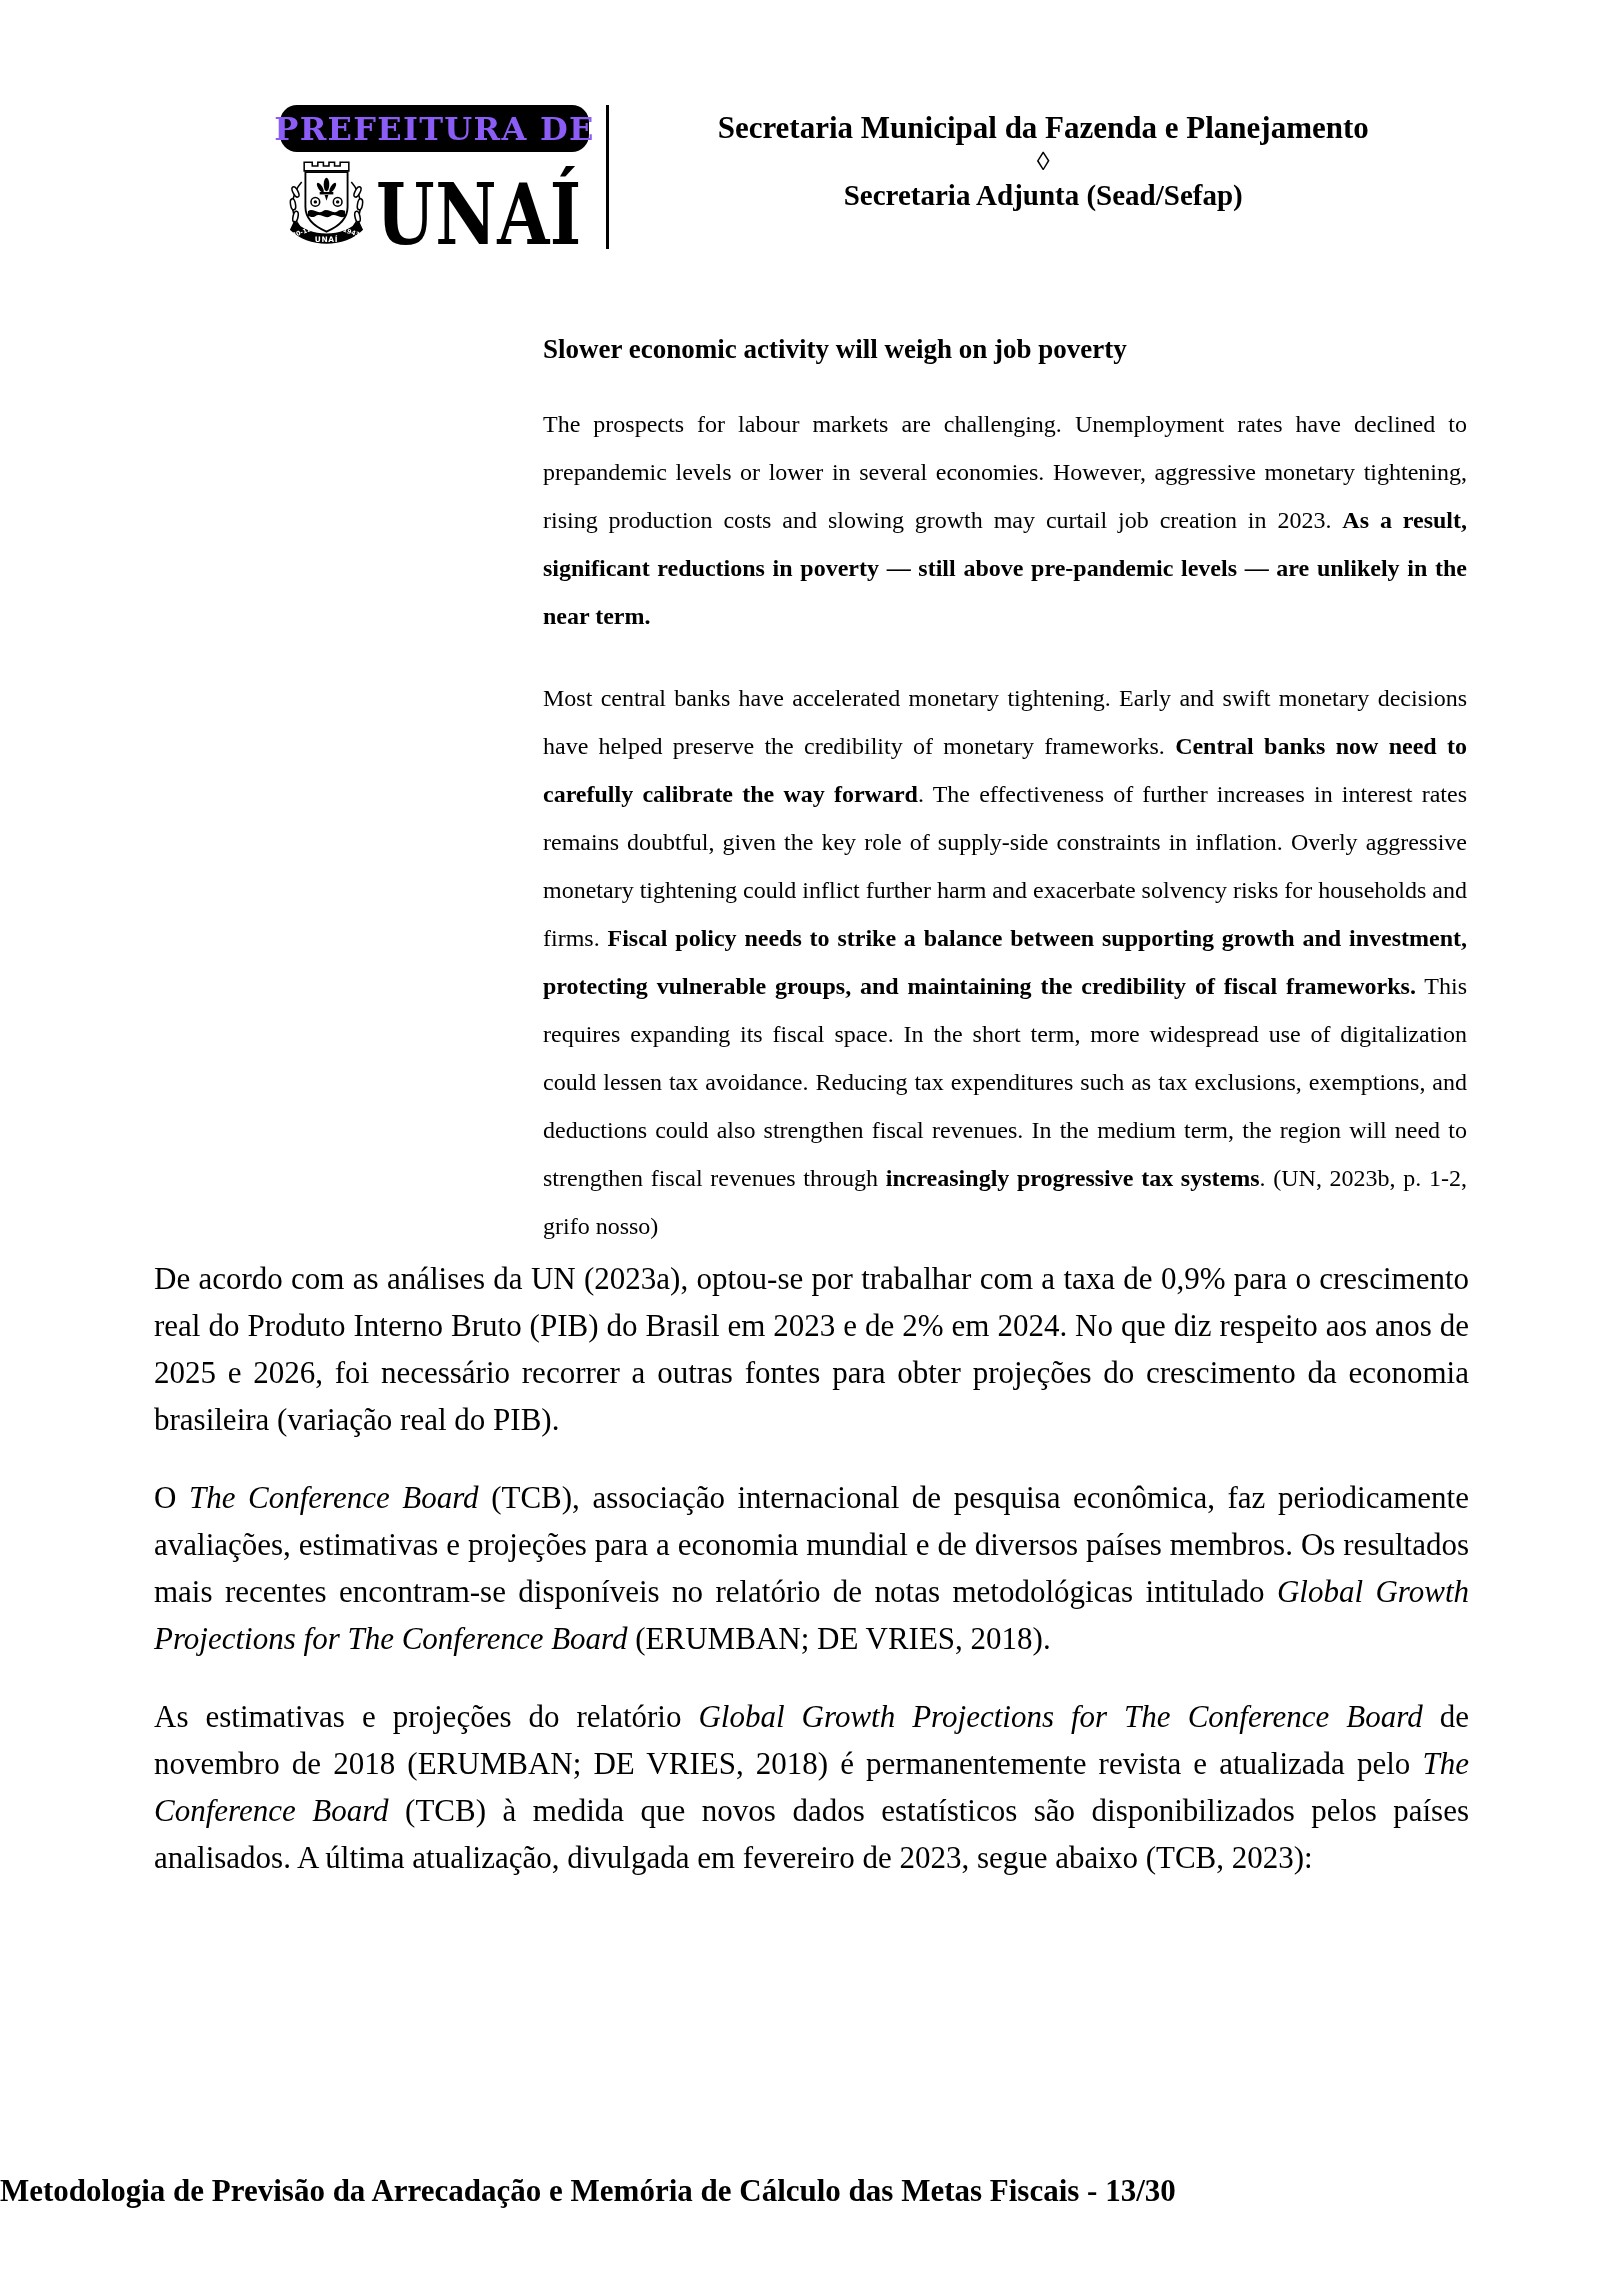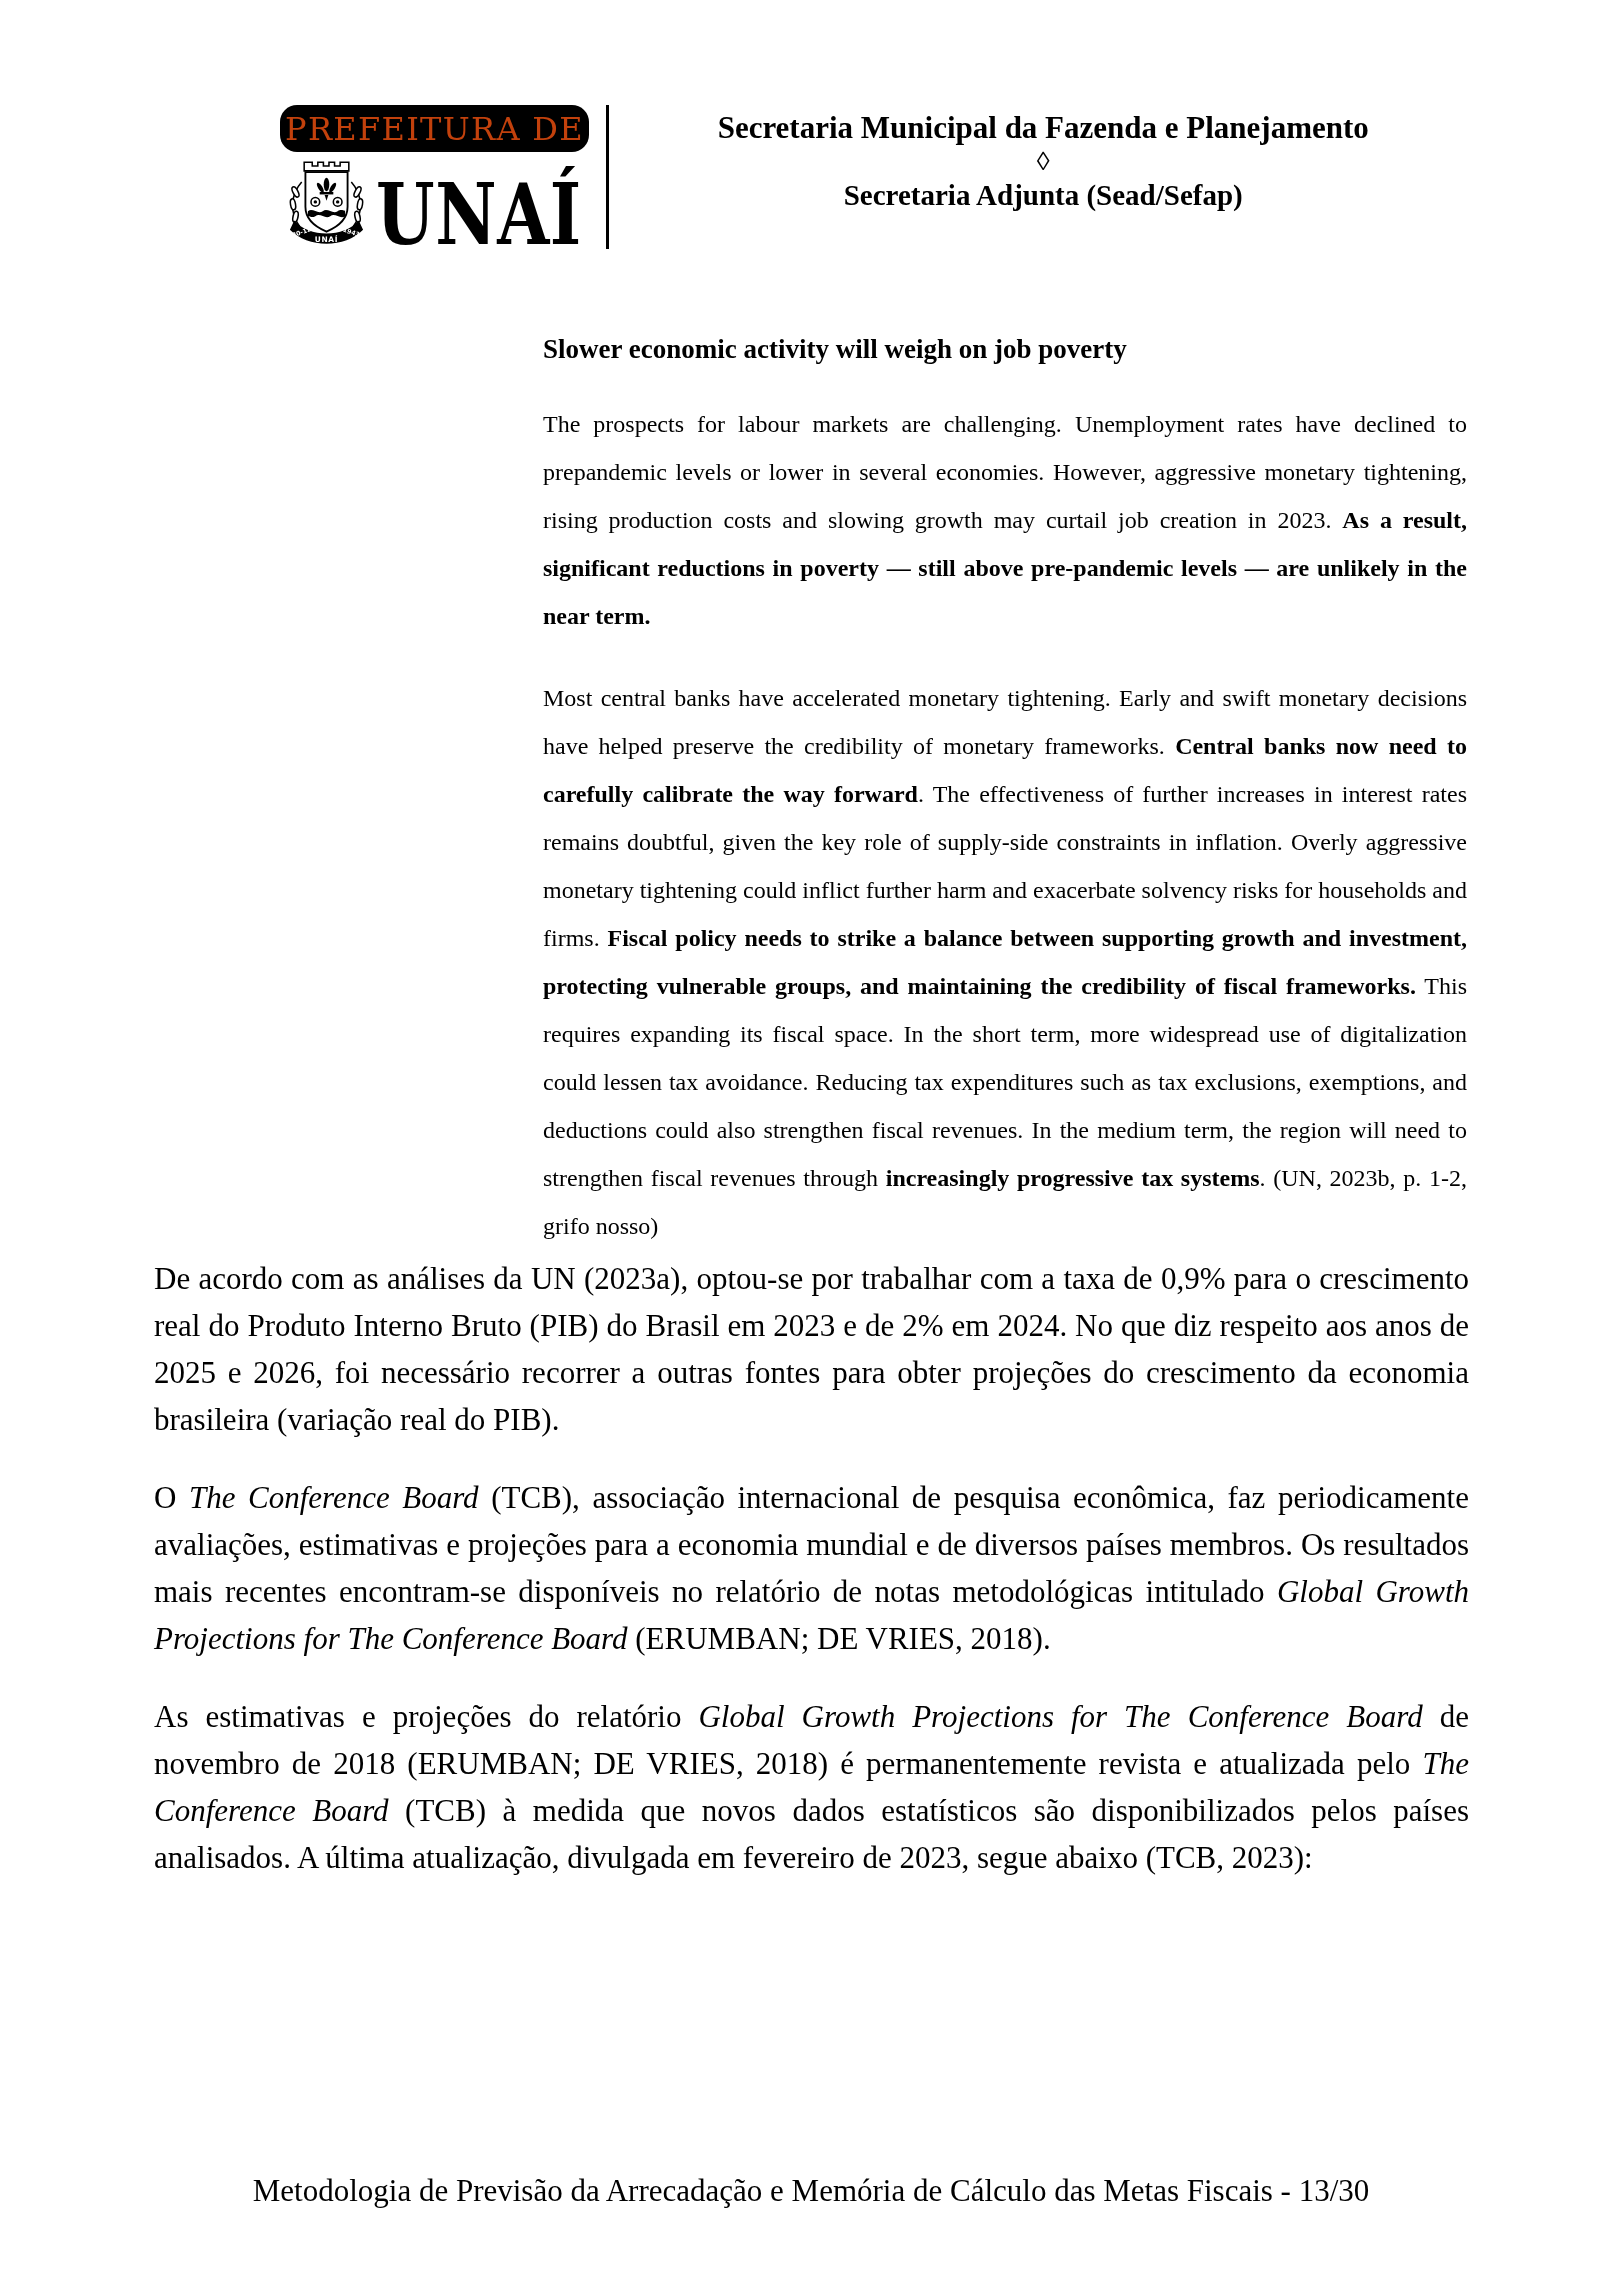--- a/index.html
+++ b/index.html
@@ -14,21 +14,21 @@
 
   
   .header {
     position:absolute; top:105px; left:280px; right:154px;
     display:flex; align-items:stretch;
   }
   .logo-block { width:309px; flex:none; }
   .logo-pill {
     height:47px; background:#000; border-radius:17px;
     display:flex; align-items:center; justify-content:center;
-    color:#c2410c; font-family:"DejaVu Serif",serif; font-weight:normal;
+    color:#8b5cf6; font-family:"DejaVu Serif",serif; font-weight:bold;
     font-size:32px; letter-spacing:1.3px; white-space:nowrap;
   }
   .logo-bottom { display:flex; align-items:flex-end; margin-top:3.9px; height:93px; }
   .crest { width:93px; height:93px; flex:none; }
   .city-name {
     font-family:"DejaVu Serif",serif; font-weight:bold;
     font-size:84px; line-height:68px; letter-spacing:0.7px;
     transform:scaleX(0.80); transform-origin:0 100%;
     margin-left:2.6px; white-space:nowrap;
   }
@@ -57,21 +57,21 @@
   .body-para {
     margin:0 0 31px 0;
     font-size:31px; line-height:47px;
     text-align:justify;
   }
   .body-para:last-child { margin-bottom:0; }
 
   
   .footer {
     position:absolute; left:0; right:0; bottom:85px;
-    text-align:center; font-size:31px; line-height:38px;
+    text-align:left; font-size:31px; line-height:38px;font-weight:bold;
   }
 </style>
 </head>
 <body>
 
 <div class="page">
 
   <header class="header">
     <div class="logo-block">
       <div class="logo-pill">

